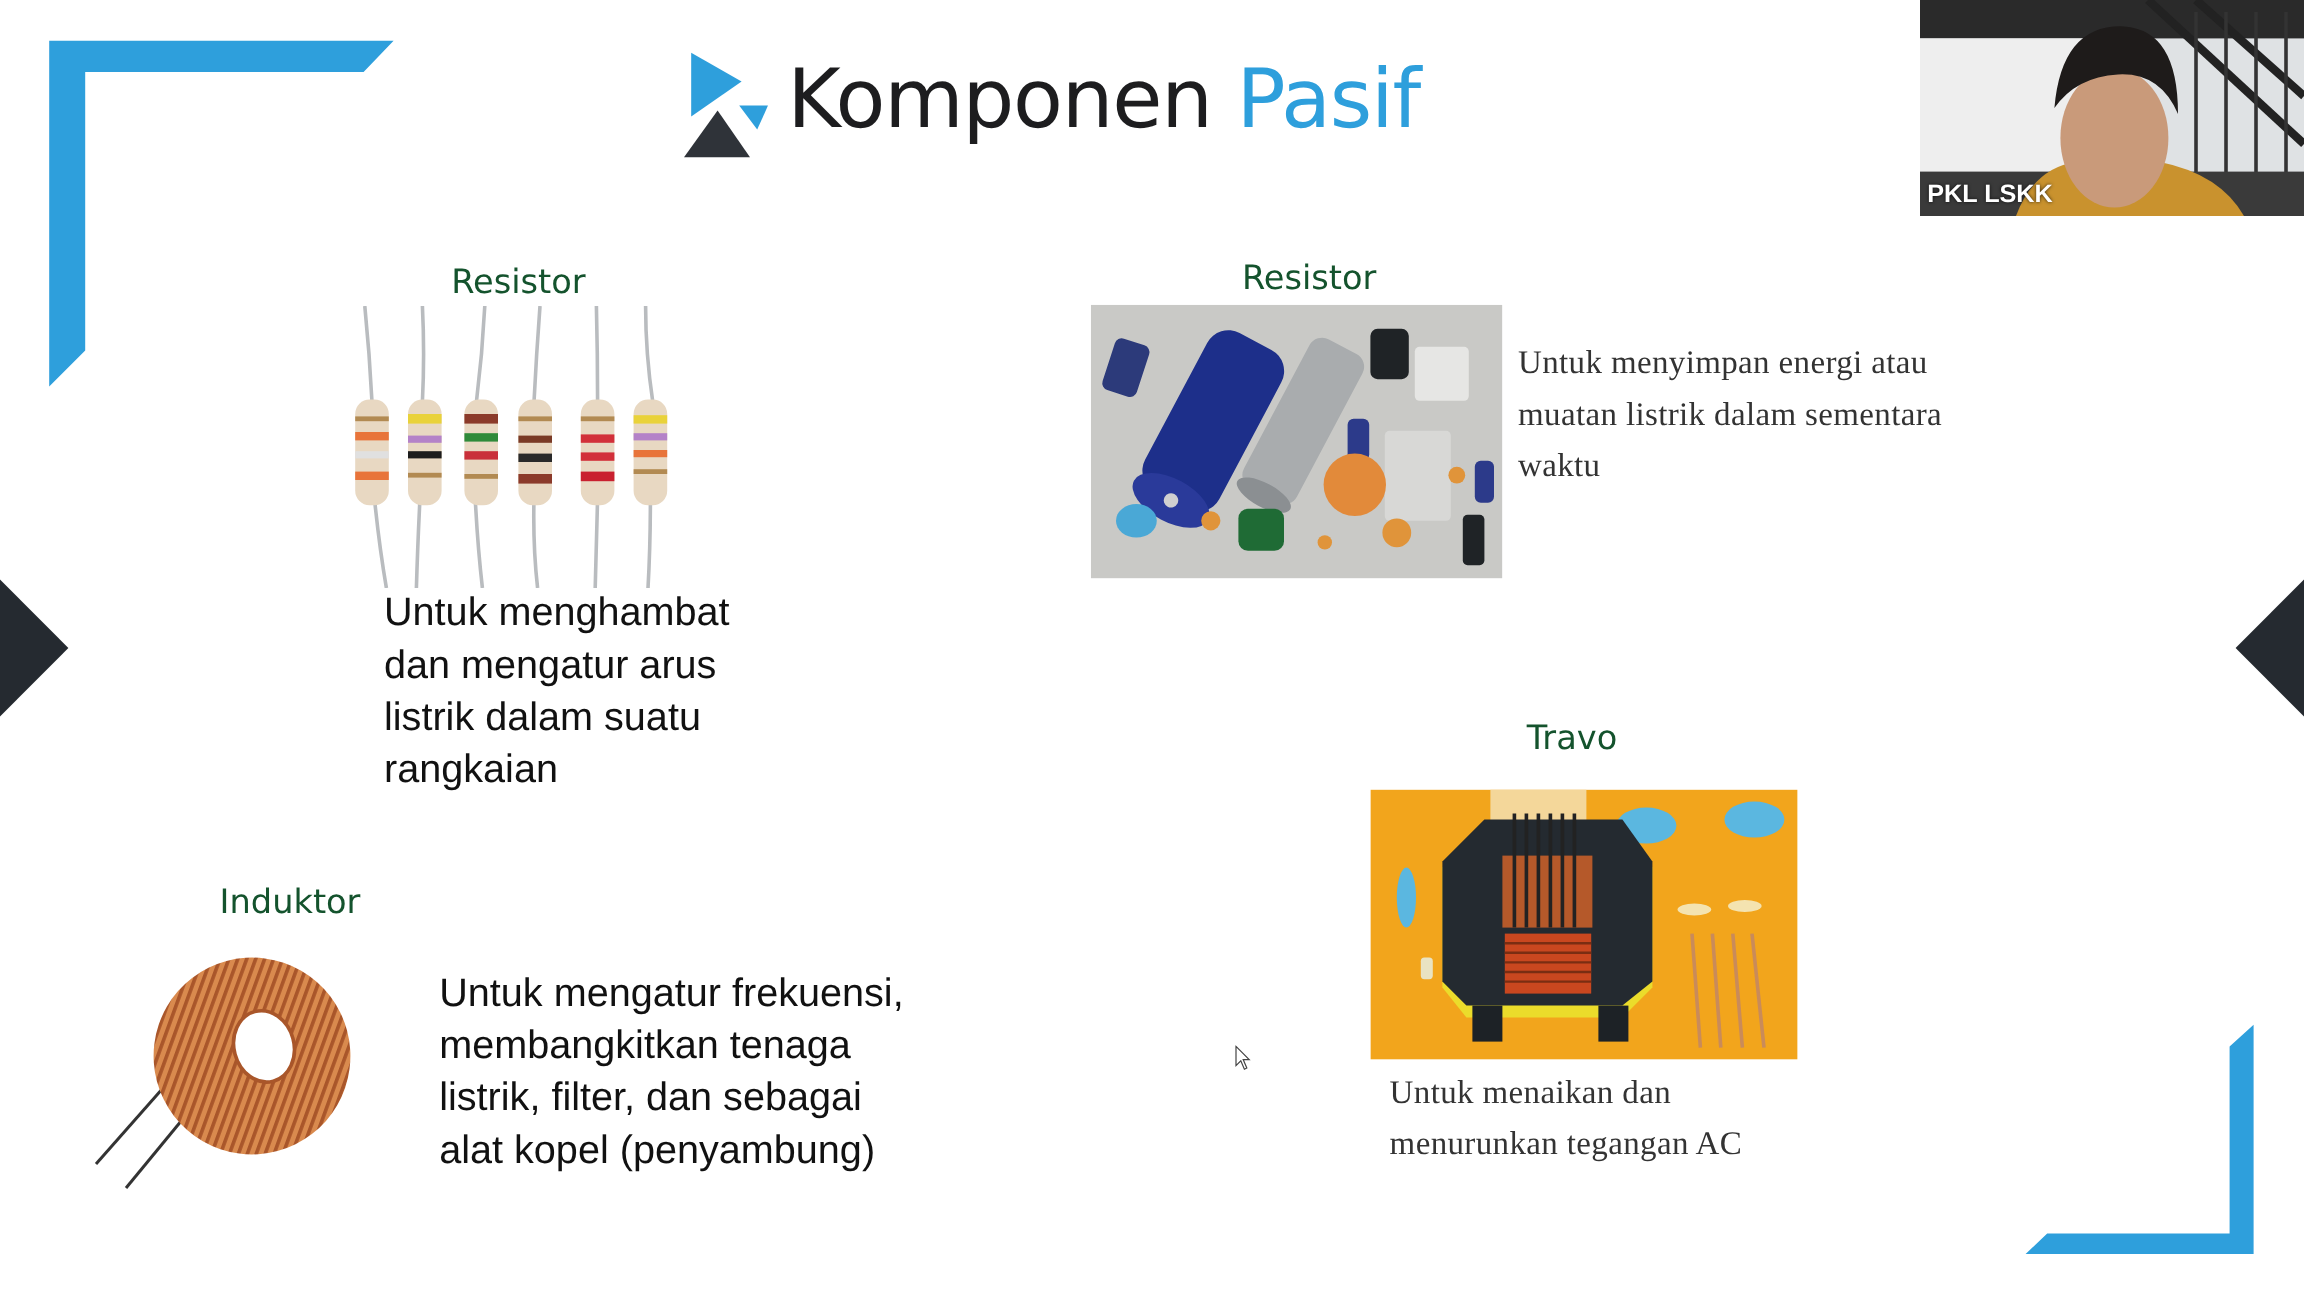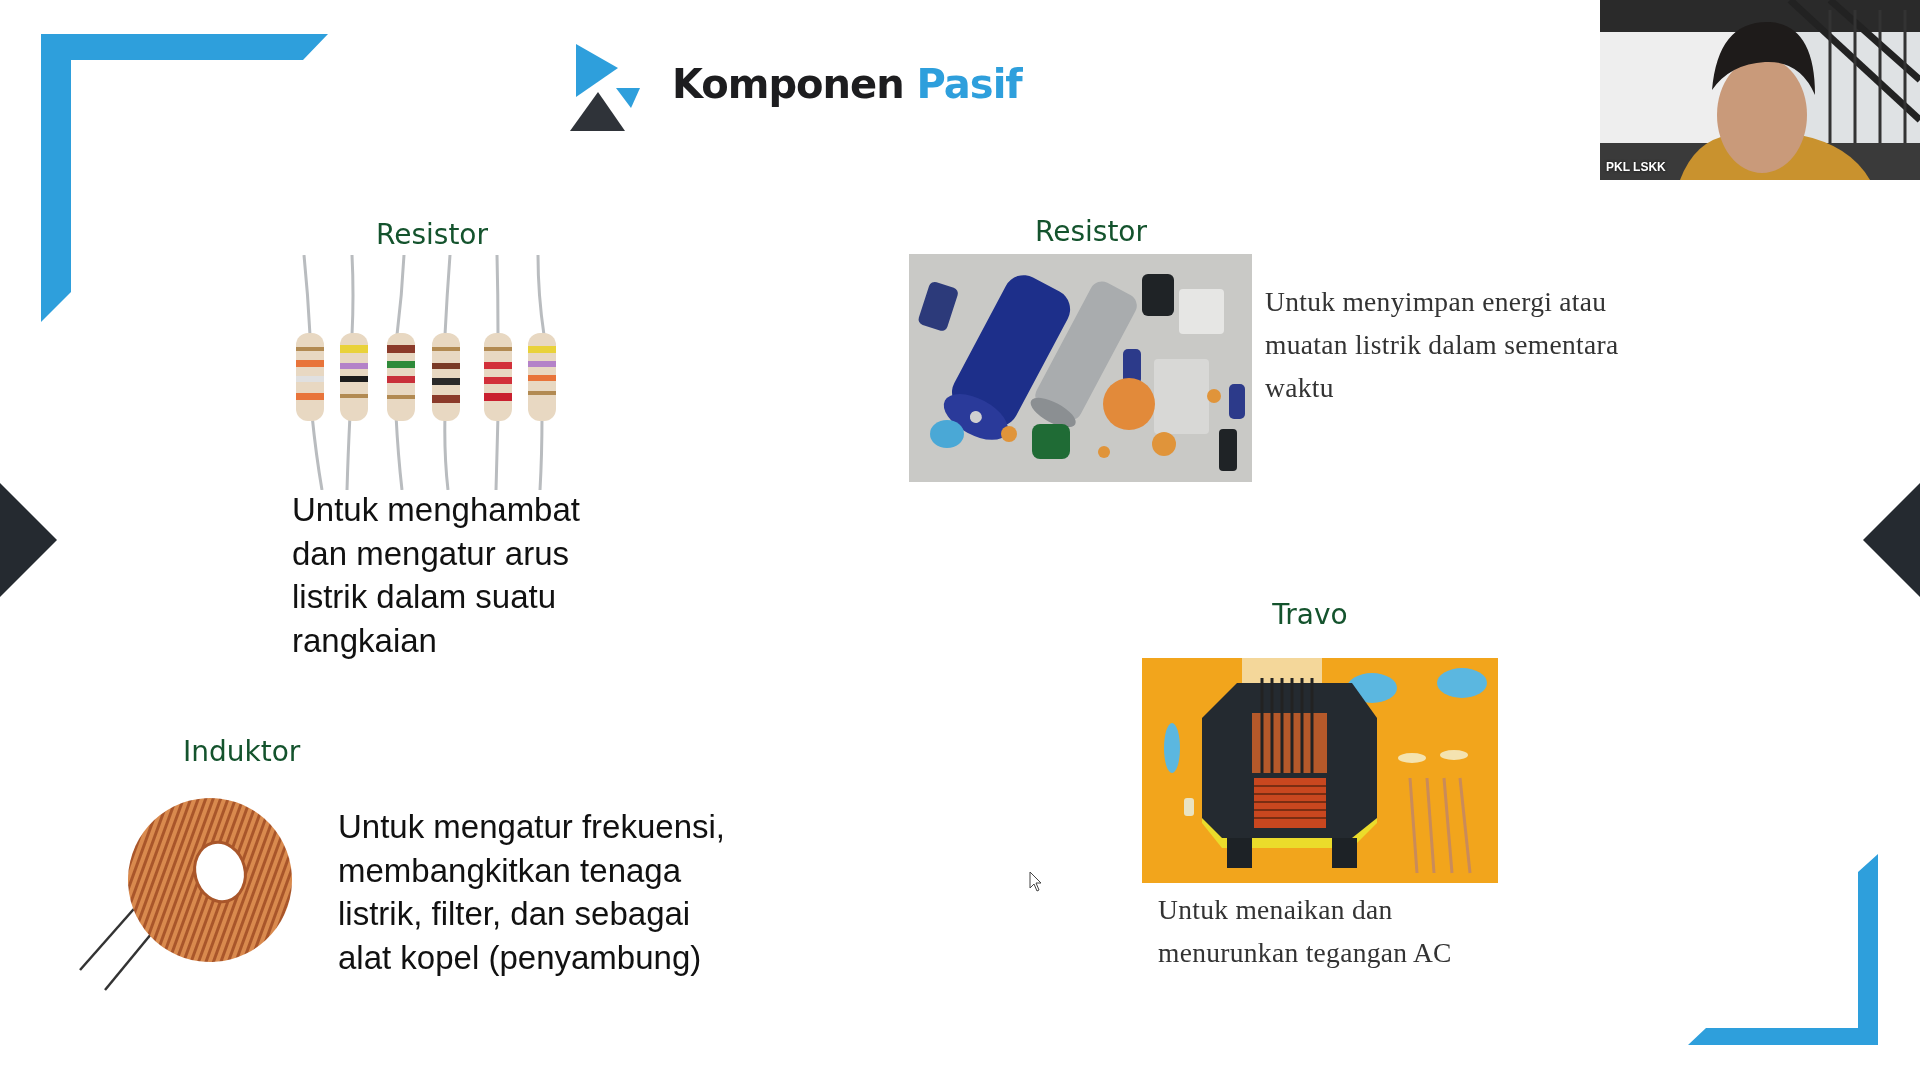--- a/index.html
+++ b/index.html
@@ -1,27 +1,27 @@
 <!DOCTYPE html>
 <html><head>
 <meta charset="utf-8">
 <style>
   html, body { margin:0; padding:0; }
   body { width:1920px; height:1080px; background:#ffffff; position:relative; overflow:hidden; font-family:"Liberation Sans", sans-serif; }
   .abs { position:absolute; }
   .bracket { position:absolute; }
-  .title { position:absolute; left:672px; top:44px; font-family:"DejaVu Sans", sans-serif; font-weight:bold; font-size:40px; letter-spacing:-1px; white-space:nowrap; color:#1d1d1f; line-height:80px; }
+  .title { position:absolute; left:656px; top:44px; font-family:"DejaVu Sans", sans-serif; font-weight:normal; font-size:68px; letter-spacing:-1px; white-space:nowrap; color:#1d1d1f; line-height:80px; }
   .title .accent { color:#2e9fdc; }
   .label { position:absolute; font-family:"DejaVu Sans", sans-serif; font-size:28px; color:#14532d; white-space:nowrap; transform:translateX(-50%); line-height:34px; }
   .label.left { transform:none; }
-  .desc-arial { position:absolute; font-family:"Liberation Sans", sans-serif; font-size:33px; line-height:43.5px; color:#111111; white-space:pre; }
+  .desc-arial { position:absolute; font-family:"Liberation Sans", sans-serif; font-size:33px; line-height:43.5px; color:#111111; white-space:pre;margin-left:28px; }
   .desc-calibri { position:absolute; font-family:Liberation Serif, serif; font-size:27.5px; line-height:43px; color:#333333; white-space:pre; letter-spacing:0.3px; }
   .photo { position:absolute; overflow:hidden; }
   .video-tile { position:absolute; left:1600px; top:0; width:320px; height:180px; background:#cfd3d6; overflow:hidden; }
-  .video-name { position:absolute; left:6px; bottom:6px; color:#ffffff; font-family:"Liberation Sans", sans-serif; font-weight:bold; font-size:12px; text-shadow:0 0 3px rgba(0,0,0,0.8); }
+  .video-name { position:absolute; left:6px; bottom:6px; color:#ffffff; font-family:"Liberation Sans", sans-serif; font-weight:bold; font-size:21px; text-shadow:0 0 3px rgba(0,0,0,0.8); }
   .nav-arrow { position:absolute; }
   .cursor { position:absolute; left:1029px; top:871px; }
 </style>
 </head>
 <body>
 
 <svg class="bracket" style="left:0;top:0" width="340" height="330" viewBox="0 0 340 330">
   <polygon points="41,34 328,34 303,60 71,60 71,292 41,322" fill="#2e9fdc"></polygon>
 </svg>
 

